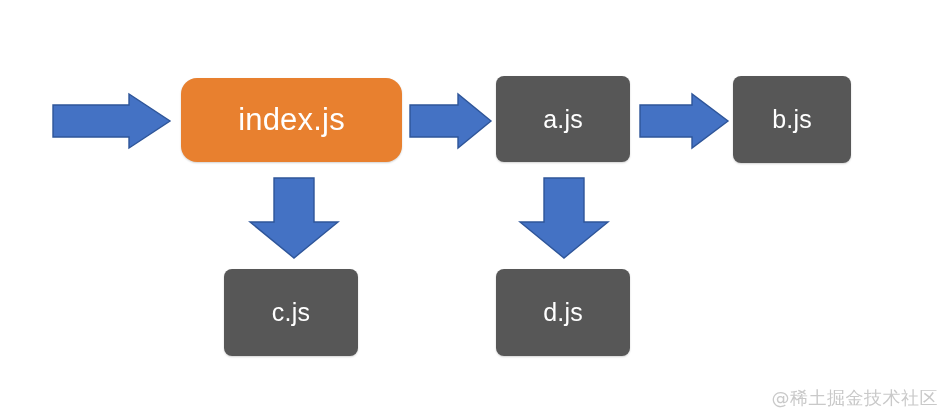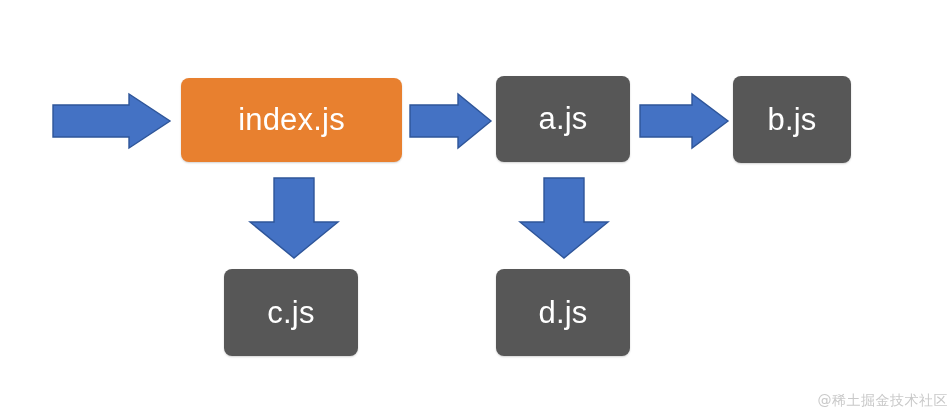--- a/index.html
+++ b/index.html
@@ -33,42 +33,42 @@
     box-sizing: border-box;
     box-shadow: 0 1px 2px rgba(0,0,0,0.18);
     user-select: none;
   }
   .node-entry {
     background: #e8802f;
     font-size: 31px;
   }
   .node-module {
     background: #575757;
-    font-size: 31px;
+    font-size: 25px;
   }
   .arrow {
     position: absolute;
     overflow: visible;
   }
   .arrow svg {
     display: block;
     overflow: visible;
   }
   .arrow-shape {
     fill: #4472c4;
     stroke: #2e5599;
     stroke-width: 1.4;
     stroke-linejoin: miter;
   }
   #watermark {
     position: absolute;
-    right: 2px;
+    right: 12px;
     bottom: 8px;
     font-family: "DejaVu Sans", sans-serif;
-    font-size: 14px;
+    font-size: 18px;
     color: #c9c9c9;
     letter-spacing: 0.5px;
     white-space: nowrap;
     user-select: none;
   }
 </style>
 </head>
 <body style="background: rgb(255, 255, 255);">
 
 <div id="canvas" style="background: rgb(255, 255, 255);">
@@ -96,21 +96,21 @@
       <polygon class="arrow-shape" points="24,0 64,0 64,44 88,44 44,80 0,44 24,44" style="fill: rgb(68, 114, 196); stroke: rgb(46, 85, 153);"></polygon>
     </svg>
   </div>
 
   <div class="arrow" style="left:520px; top:178px; width:88px; height:80px;">
     <svg width="88" height="80" viewBox="0 0 88 80" aria-hidden="true">
       <polygon class="arrow-shape" points="24,0 64,0 64,44 88,44 44,80 0,44 24,44" style="fill: rgb(68, 114, 196); stroke: rgb(46, 85, 153);"></polygon>
     </svg>
   </div>
 
-  <div class="node node-entry" style="left: 181px; top: 78px; width: 221px; height: 84px; background: rgb(232, 128, 47); color: rgb(255, 255, 255);">
+  <div class="node node-entry" style="left: 181px; top: 78px; width: 221px; height: 84px; background: rgb(232, 128, 47); color: rgb(255, 255, 255); border-radius: 16px;">
     <span>index.js</span>
   </div>
 
   <div class="node node-module" style="left: 496px; top: 76px; width: 134px; height: 86px; background: rgb(87, 87, 87); color: rgb(255, 255, 255);">
     <span>a.js</span>
   </div>
 
   <div class="node node-module" style="left: 733px; top: 76px; width: 118px; height: 87px; background: rgb(87, 87, 87); color: rgb(255, 255, 255);">
     <span>b.js</span>
   </div>

